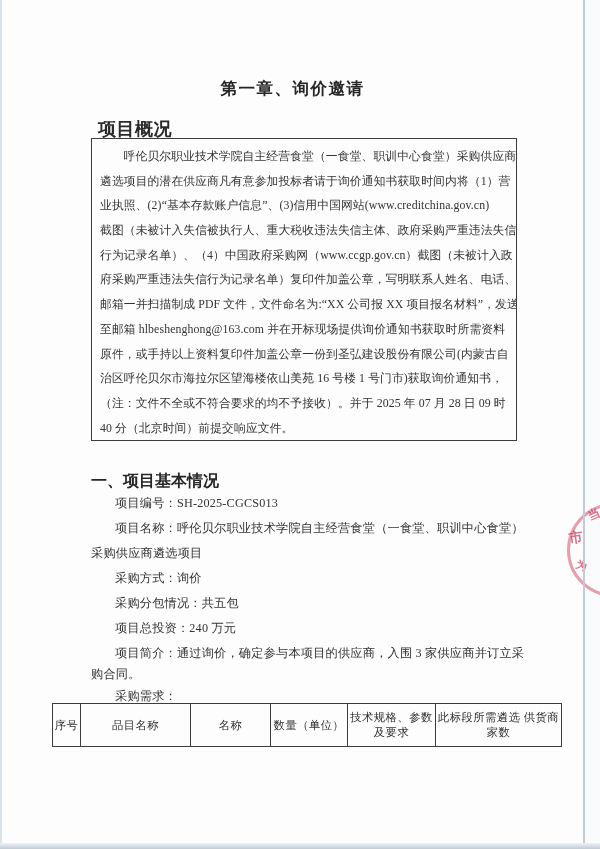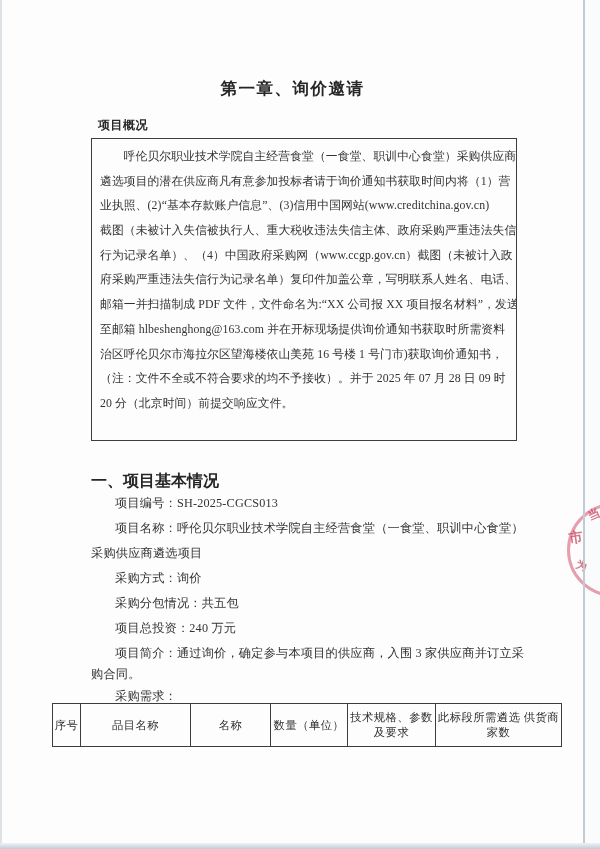--- a/index.html
+++ b/index.html
@@ -18,21 +18,21 @@
   .right-gutter{position:absolute;left:585px;top:0;width:15px;height:843px;background:#fafbfc;}
   .bottom-shadow{position:absolute;left:0;top:843px;width:600px;height:6px;
     background:linear-gradient(#eef2f5,#c2cbd5);}
   .page-title{
     position:absolute; left:0; top:78px; width:100%;
     text-align:center; font-size:16.5px; font-weight:bold; letter-spacing:1.5px;
     color:#262626;
   }
   .overview-heading{
     position:absolute; left:96px; top:117px;
-    font-size:12px; font-weight:bold; letter-spacing:0.5px; color:#2a2a2a;
+    font-size:18px; font-weight:bold; letter-spacing:0.5px; color:#2a2a2a;
   }
   .overview-box{
     position:absolute; left:89px; top:138px; width:426px; height:303px;
     border:1.5px solid #3d3d3d; box-sizing:border-box;
     padding:5px 8px 16px 8px; overflow:hidden;
   }
   .ov-line{
     height:24.7px; line-height:24.7px; font-size:11.8px; white-space:nowrap;
     color:#333; letter-spacing:0.1px;
   }
@@ -81,23 +81,24 @@
 
     <div class="overview-box">
       <div class="ov-line first">呼伦贝尔职业技术学院自主经营食堂（一食堂、职训中心食堂）采购供应商</div>
       <div class="ov-line">遴选项目的潜在供应商凡有意参加投标者请于询价通知书获取时间内将（1）营</div>
       <div class="ov-line">业执照、(2)“基本存款账户信息”、(3)信用中国网站(www.creditchina.gov.cn)</div>
       <div class="ov-line">截图（未被计入失信被执行人、重大税收违法失信主体、政府采购严重违法失信</div>
       <div class="ov-line">行为记录名单）、（4）中国政府采购网（www.ccgp.gov.cn）截图（未被计入政</div>
       <div class="ov-line">府采购严重违法失信行为记录名单）复印件加盖公章，写明联系人姓名、电话、</div>
       <div class="ov-line">邮箱一并扫描制成 PDF 文件，文件命名为:“XX 公司报 XX 项目报名材料”，发送</div>
       <div class="ov-line">至邮箱 hlbeshenghong@163.com 并在开标现场提供询价通知书获取时所需资料</div>
+      <div class="ov-line">原件，或手持以上资料复印件加盖公章一份到圣弘建设股份有限公司(内蒙古自</div>
       <div class="ov-line">治区呼伦贝尔市海拉尔区望海楼依山美苑 16 号楼 1 号门市)获取询价通知书，</div>
       <div class="ov-line">（注：文件不全或不符合要求的均不予接收）。并于 2025 年 07 月 28 日 09 时</div>
-      <div class="ov-line">20 分（北京时间）前提交响应文件。</div>
+      <div class="ov-line">40 分（北京时间）前提交响应文件。</div>
     </div>
 
     <div class="h2" style="top:471px">一、项目基本情况</div>
 
     <div class="info-line indent" style="top:495px">项目编号：SH-2025-CGCS013</div>
     <div class="info-line indent" style="top:520px">项目名称：呼伦贝尔职业技术学院自主经营食堂（一食堂、职训中心食堂）</div>
     <div class="info-line" style="top:545px">采购供应商遴选项目</div>
     <div class="info-line indent" style="top:570px">采购方式：询价</div>
     <div class="info-line indent" style="top:595px">采购分包情况：共五包</div>
     <div class="info-line indent" style="top:620px">项目总投资：240 万元</div>

